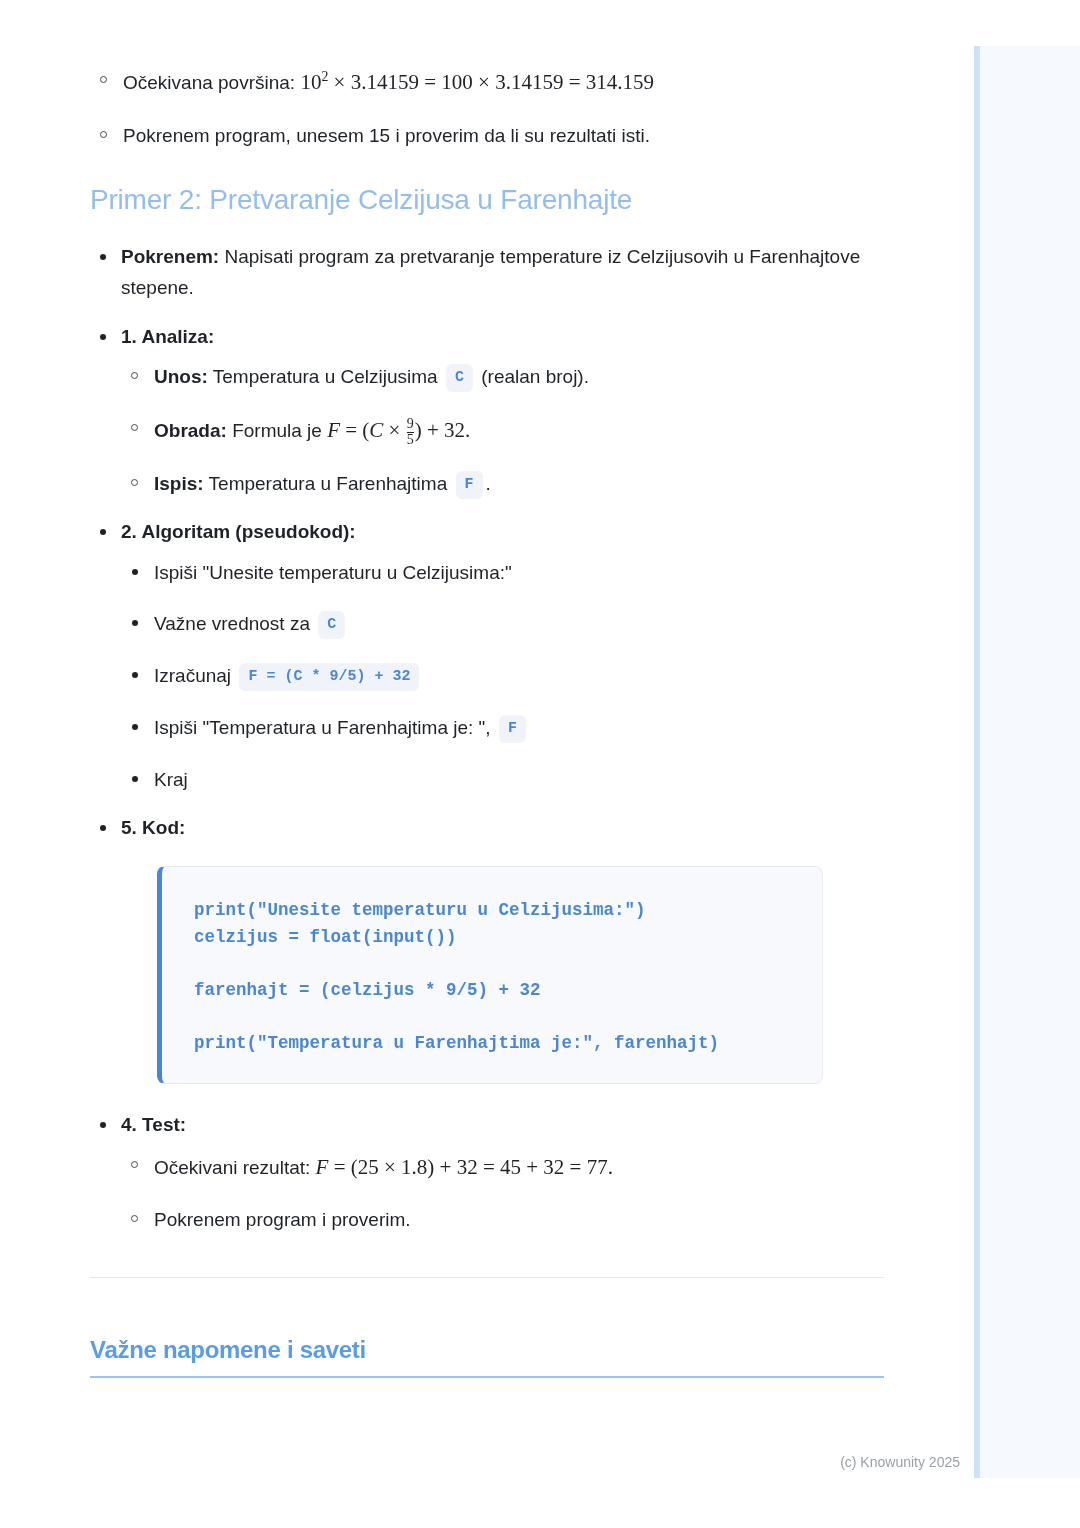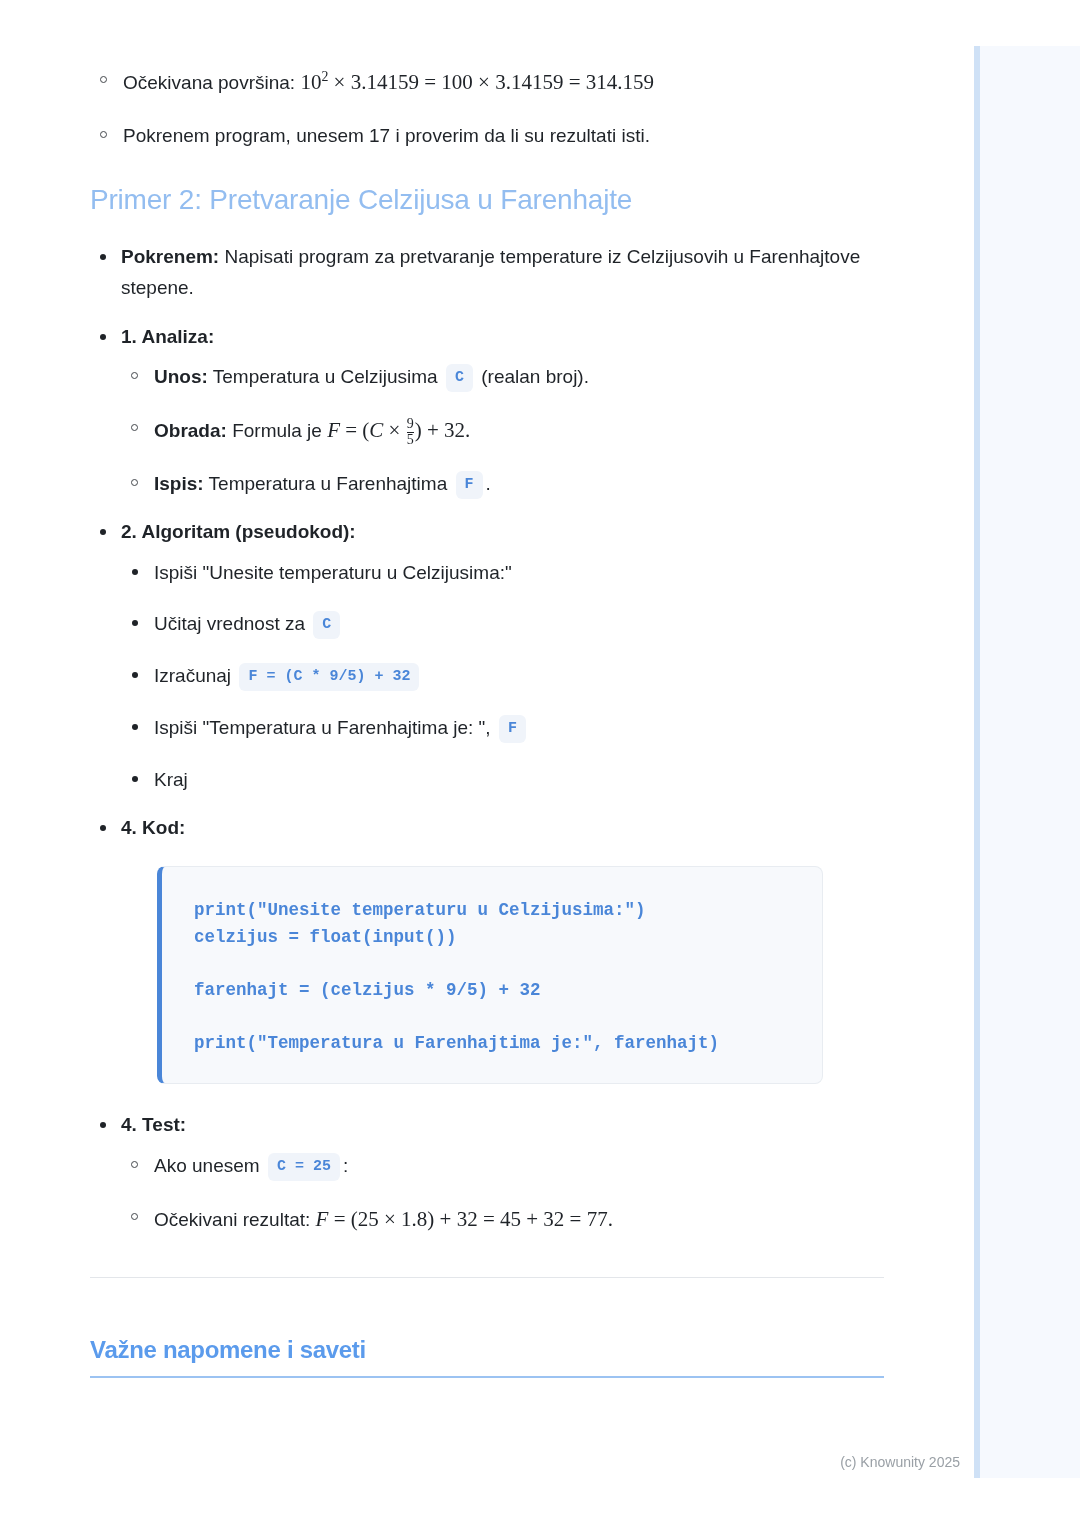--- a/index.html
+++ b/index.html
@@ -209,21 +209,21 @@
 
 <div class="page">
 
   <ul class="lvl2 top-list">
     <li>
       <span class="bullet-circ"></span>
       <span>Očekivana površina: </span><span class="math"><span>10</span><sup class="exp">2</sup><span> × 3.14159 = 100 × 3.14159 = 314.159</span></span>
     </li>
     <li>
       <span class="bullet-circ"></span>
-      <span>Pokrenem program, unesem 17 i proverim da li su rezultati isti.</span>
+      <span>Pokrenem program, unesem 15 i proverim da li su rezultati isti.</span>
     </li>
   </ul>
 
   <h2 class="section-head">Primer 2: Pretvaranje Celzijusa u Farenhajte</h2>
 
   <ul class="lvl1">
 
     <li>
       <span class="bullet-disc"></span>
       <b>Pokrenem:</b><span> Napisati program za pretvaranje temperature iz Celzijusovih u Farenhajtove stepene.</span>
@@ -251,61 +251,61 @@
     <li>
       <span class="bullet-disc"></span>
       <b>2. Algoritam (pseudokod):</b>
       <ul class="lvl2">
         <li>
           <span class="bullet-disc"></span>
           <span>Ispiši "Unesite temperaturu u Celzijusima:"</span>
         </li>
         <li>
           <span class="bullet-disc"></span>
-          <span>Učitaj vrednost za </span><code class="badge">C</code><span></span>
+          <span>Važne vrednost za </span><code class="badge">C</code><span></span>
         </li>
         <li>
           <span class="bullet-disc"></span>
           <span>Izračunaj </span><code class="badge">F = (C * 9/5) + 32</code><span></span>
         </li>
         <li>
           <span class="bullet-disc"></span>
           <span>Ispiši "Temperatura u Farenhajtima je: ", </span><code class="badge">F</code><span></span>
         </li>
         <li>
           <span class="bullet-disc"></span>
           <span>Kraj</span>
         </li>
       </ul>
     </li>
 
     <li>
       <span class="bullet-disc"></span>
-      <b>4. Kod:</b>
+      <b>5. Kod:</b>
       <div class="codeblock">
         <div class="line">print("Unesite temperaturu u Celzijusima:")</div>
         <div class="line">celzijus = float(input())</div>
         <div class="line blank"></div>
         <div class="line">farenhajt = (celzijus * 9/5) + 32</div>
         <div class="line blank"></div>
         <div class="line">print("Temperatura u Farenhajtima je:", farenhajt)</div>
       </div>
     </li>
 
     <li>
       <span class="bullet-disc"></span>
       <b>4. Test:</b>
       <ul class="lvl2">
         <li>
           <span class="bullet-circ"></span>
-          <span>Ako unesem </span><code class="badge">C = 25</code><span>:</span>
-        </li>
-        <li>
-          <span class="bullet-circ"></span>
           <span>Očekivani rezultat: </span><span class="math"><span class="var">F</span><span> = (25 × 1.8) + 32 = 45 + 32 = 77.</span></span>
+        </li>
+        <li>
+          <span class="bullet-circ"></span>
+          <span>Pokrenem program i proverim.</span>
         </li>
       </ul>
     </li>
 
   </ul>
 
   <div class="divider"></div>
 
   <h1 class="major-head">Važne napomene i saveti</h1>
   <div class="major-rule"></div>

